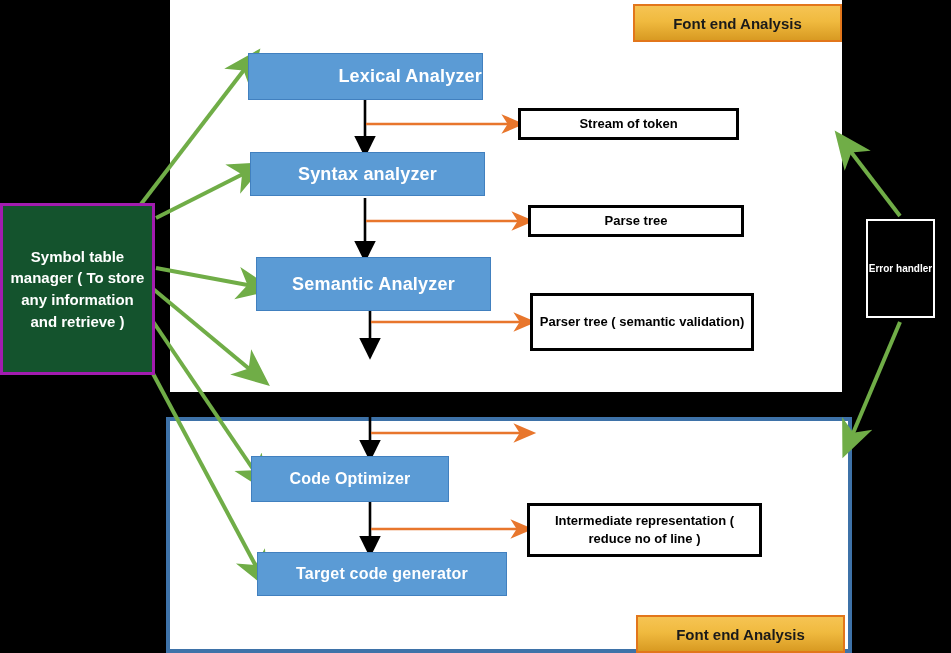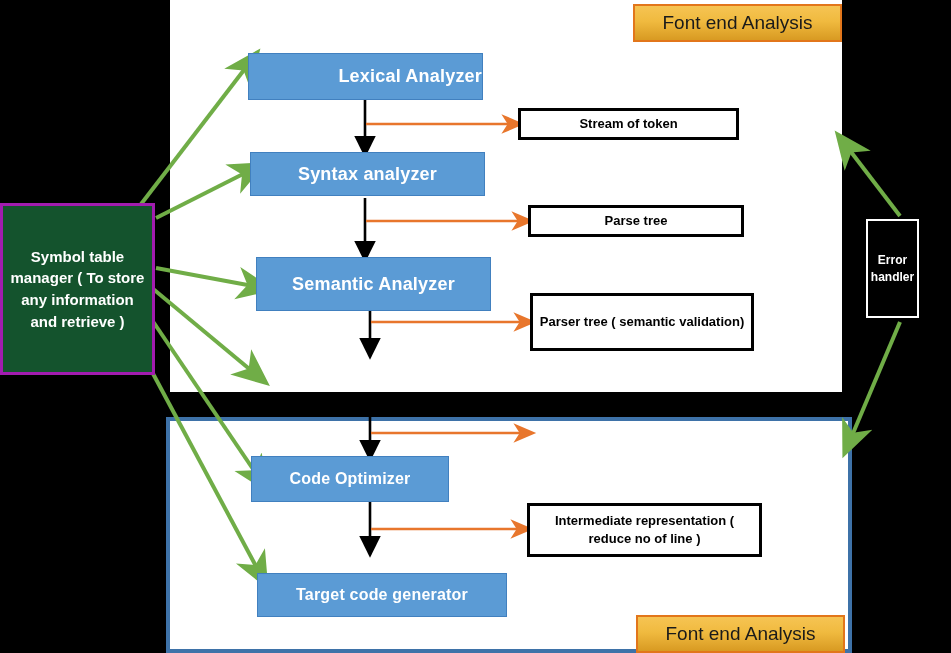--- a/index.html
+++ b/index.html
@@ -26,21 +26,21 @@
     background:#5B9BD5;border:1px solid #4180BF;
     color:#ffffff;font-weight:bold;
     display:flex;align-items:center;justify-content:center;
     text-align:center;letter-spacing:.2px;
   }
   #proc-0{left:248px;top:53px;width:235px;height:47px;font-size:18px;justify-content:flex-end;}
   #proc-1{left:250px;top:152px;width:235px;height:44px;font-size:18px;}
   #proc-2{left:256px;top:257px;width:235px;height:54px;font-size:18px;}
   #proc-3{left:246px;top:354px;width:250px;height:45px;font-size:15px;}
   #proc-4{left:251px;top:456px;width:198px;height:46px;font-size:16px;}
-  #proc-5{left:257px;top:552px;width:250px;height:44px;font-size:16px;margin-top:21px;}
+  #proc-5{left:257px;top:552px;width:250px;height:44px;font-size:16px;}
 
   
   .out{
     position:absolute;box-sizing:border-box;
     background:#ffffff;border:3px solid #000000;
     color:#000000;font-weight:bold;font-size:13px;
     display:flex;align-items:center;justify-content:center;
     text-align:center;line-height:1.35;padding:0 6px;
   }
   #out-0{left:518px;top:108px;width:221px;height:32px;}
@@ -54,36 +54,37 @@
     position:absolute;left:0px;top:203px;width:155px;height:172px;
     box-sizing:border-box;
     background:#14532d;border:3px solid #a21caf;
     color:#ffffff;font-weight:bold;font-size:15px;
     display:flex;align-items:center;justify-content:center;
     text-align:center;line-height:1.45;padding:0 6px;
   }
 
   
   #error-handler{
-    position:absolute;left:866px;top:219px;width:53px;height:99px;
+    position:absolute;left:866px;top:219px;width:69px;height:99px;
     box-sizing:border-box;
     background:#000000;border:2px solid #ffffff;
-    color:#ffffff;font-weight:bold;font-size:12px;
+    color:#ffffff;font-weight:bold;font-size:10px;
     display:flex;align-items:center;justify-content:center;
     text-align:center;line-height:1.4;
   }
 
   
   .banner{
     position:absolute;box-sizing:border-box;
     border:2px solid #E2761B;
     background:linear-gradient(to bottom,#F6C453 0%,#F0BA3F 45%,#D89A22 100%);
-    color:#1a1a1a;font-size:19px;
+    color:#1a1a1a;font-size:15px;
     display:flex;align-items:center;justify-content:center;
     text-align:right;
+    font-weight:bold;
   }
   #banner-top{left:633px;top:4px;width:209px;height:38px;}
   #banner-bottom{left:636px;top:615px;width:209px;height:38px;}
 </style>
 </head>
 <body>
 
 <div id="stage">
 
   <div class="panel" id="panel-front"></div>

